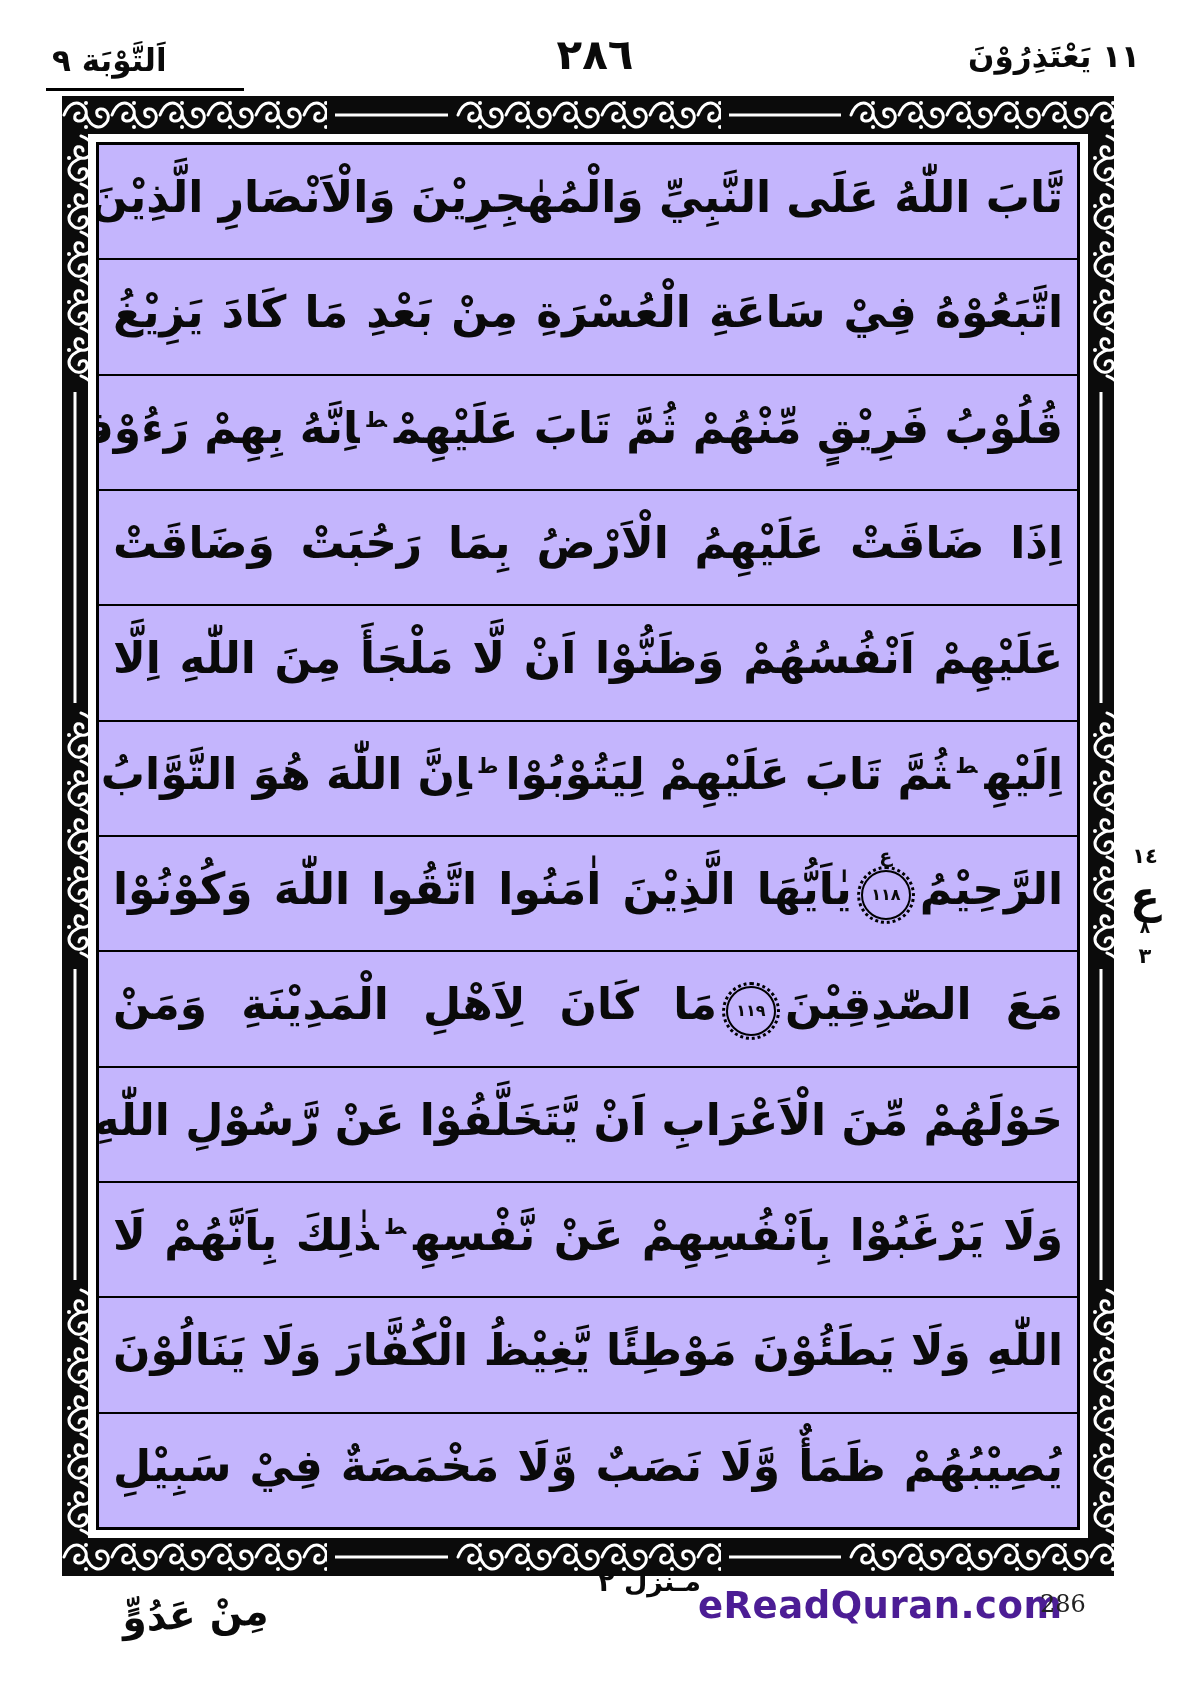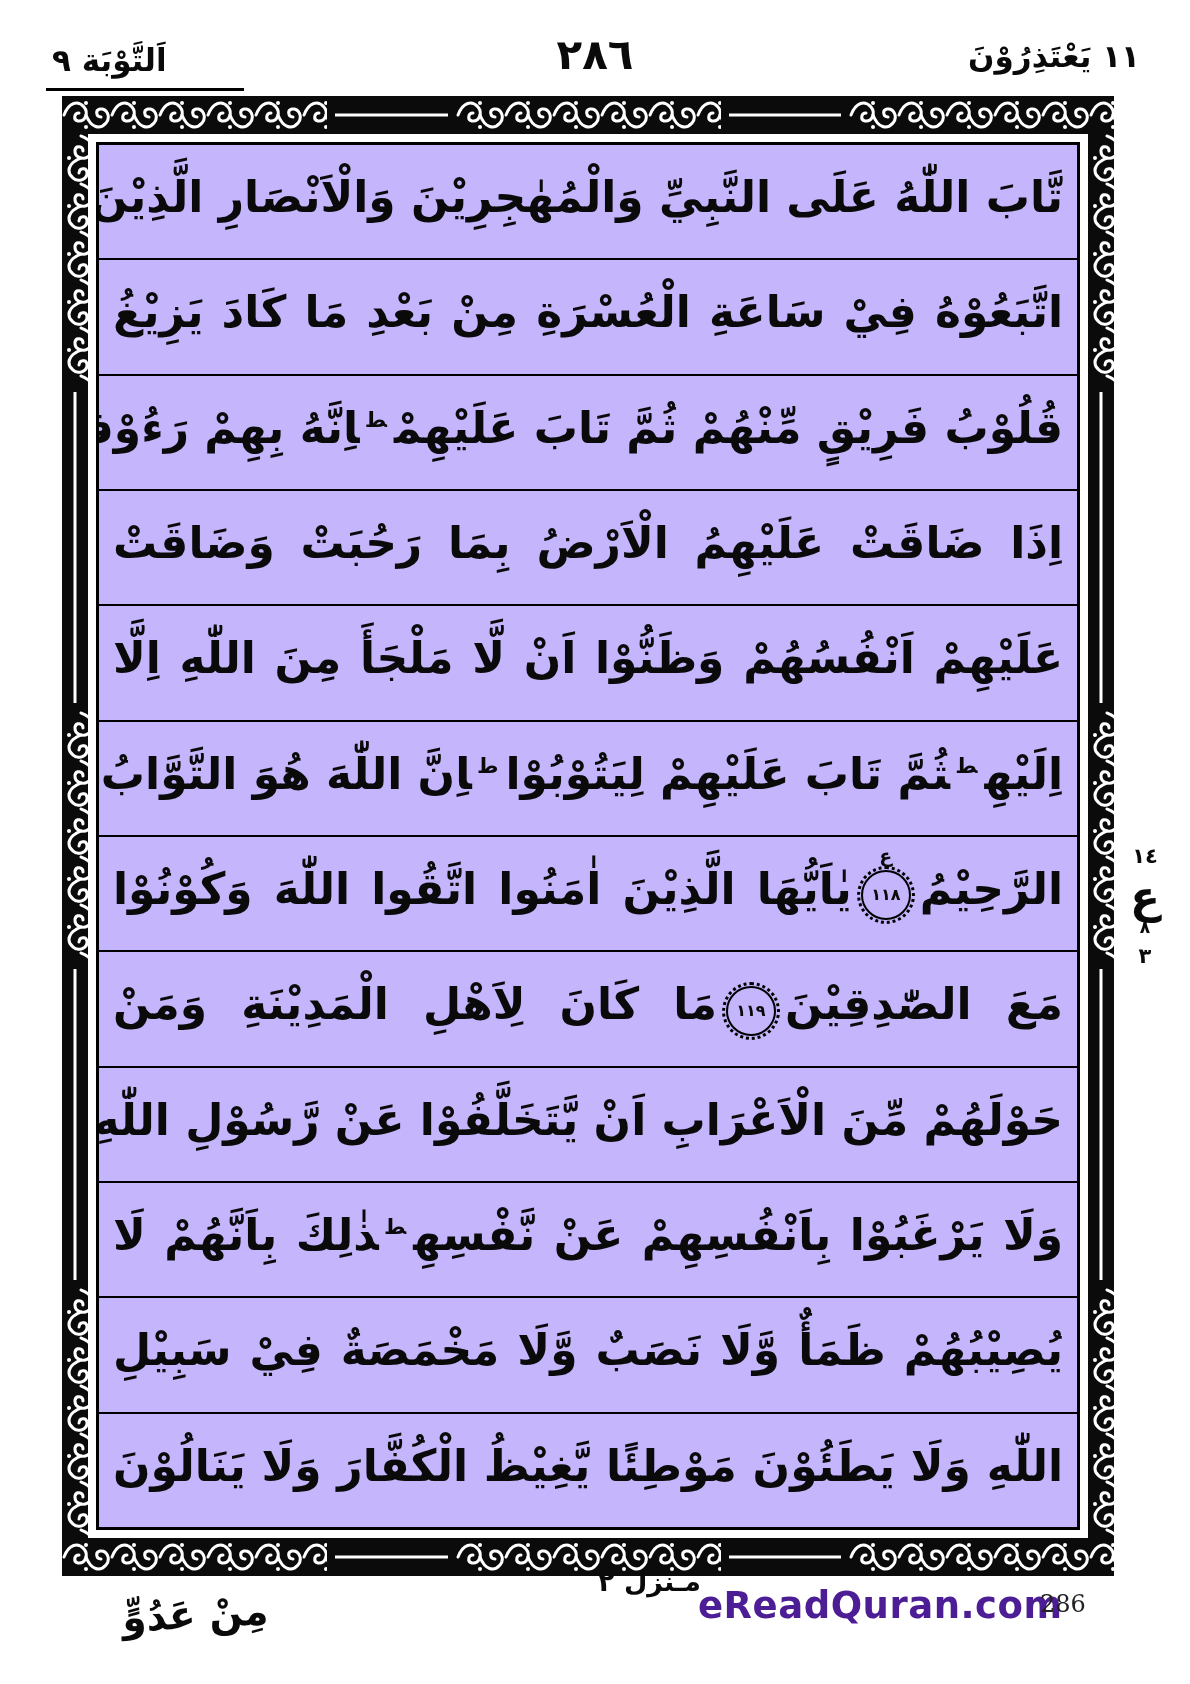--- a/index.html
+++ b/index.html
@@ -178,22 +178,22 @@
       <div class="row" dir="rtl"><span class="ayatext">تَّابَ اللّٰهُ عَلَى النَّبِيِّ وَالْمُهٰجِرِيْنَ وَالْاَنْصَارِ الَّذِيْنَ</span></div>
       <div class="row" dir="rtl"><span class="ayatext">اتَّبَعُوْهُ فِيْ سَاعَةِ الْعُسْرَةِ مِنْ بَعْدِ مَا كَادَ يَزِيْغُ</span></div>
       <div class="row" dir="rtl"><span class="ayatext">قُلُوْبُ فَرِيْقٍ مِّنْهُمْ ثُمَّ تَابَ عَلَيْهِمْ</span><span class="waqf">ط</span><span class="ayatext">اِنَّهُ بِهِمْ رَءُوْفٌ</span></div>
       <div class="row" dir="rtl"><span class="ayatext">اِذَا ضَاقَتْ عَلَيْهِمُ الْاَرْضُ بِمَا رَحُبَتْ وَضَاقَتْ</span></div>
       <div class="row" dir="rtl"><span class="ayatext">عَلَيْهِمْ اَنْفُسُهُمْ وَظَنُّوْا اَنْ لَّا مَلْجَأَ مِنَ اللّٰهِ اِلَّا</span></div>
       <div class="row" dir="rtl"><span class="ayatext">اِلَيْهِ</span><span class="waqf">ط</span><span class="ayatext">ثُمَّ تَابَ عَلَيْهِمْ لِيَتُوْبُوْا</span><span class="waqf">ط</span><span class="ayatext">اِنَّ اللّٰهَ هُوَ التَّوَّابُ</span></div>
       <div class="row" dir="rtl"><span class="ayatext">الرَّحِيْمُ</span><span class="medwrap"><span class="rukusup">ع</span><span class="medallion">١١٨</span></span><span class="ayatext">يٰاَيُّهَا الَّذِيْنَ اٰمَنُوا اتَّقُوا اللّٰهَ وَكُوْنُوْا</span></div>
       <div class="row" dir="rtl"><span class="ayatext">مَعَ الصّٰدِقِيْنَ</span><span class="medwrap"><span class="medallion">١١٩</span></span><span class="ayatext">مَا كَانَ لِاَهْلِ الْمَدِيْنَةِ وَمَنْ</span></div>
       <div class="row" dir="rtl"><span class="ayatext">حَوْلَهُمْ مِّنَ الْاَعْرَابِ اَنْ يَّتَخَلَّفُوْا عَنْ رَّسُوْلِ اللّٰهِ</span></div>
       <div class="row" dir="rtl"><span class="ayatext">وَلَا يَرْغَبُوْا بِاَنْفُسِهِمْ عَنْ نَّفْسِهِ</span><span class="waqf">ط</span><span class="ayatext">ذٰلِكَ بِاَنَّهُمْ لَا</span></div>
+      <div class="row" dir="rtl"><span class="ayatext">اللّٰهِ وَلَا يَطَئُوْنَ مَوْطِئًا يَّغِيْظُ الْكُفَّارَ وَلَا يَنَالُوْنَ</span></div>
       <div class="row" dir="rtl"><span class="ayatext">يُصِيْبُهُمْ ظَمَأٌ وَّلَا نَصَبٌ وَّلَا مَخْمَصَةٌ فِيْ سَبِيْلِ</span></div>
-      <div class="row" dir="rtl"><span class="ayatext">اللّٰهِ وَلَا يَطَئُوْنَ مَوْطِئًا يَّغِيْظُ الْكُفَّارَ وَلَا يَنَالُوْنَ</span></div>
     </div>
 </div>
 
 <div class="side-marker">
   <span class="num-top">١٤</span>
   <span class="ain">ع</span>
   <span class="num-mid">٨</span>
   <span class="num-bottom">٣</span>
 </div>
 

